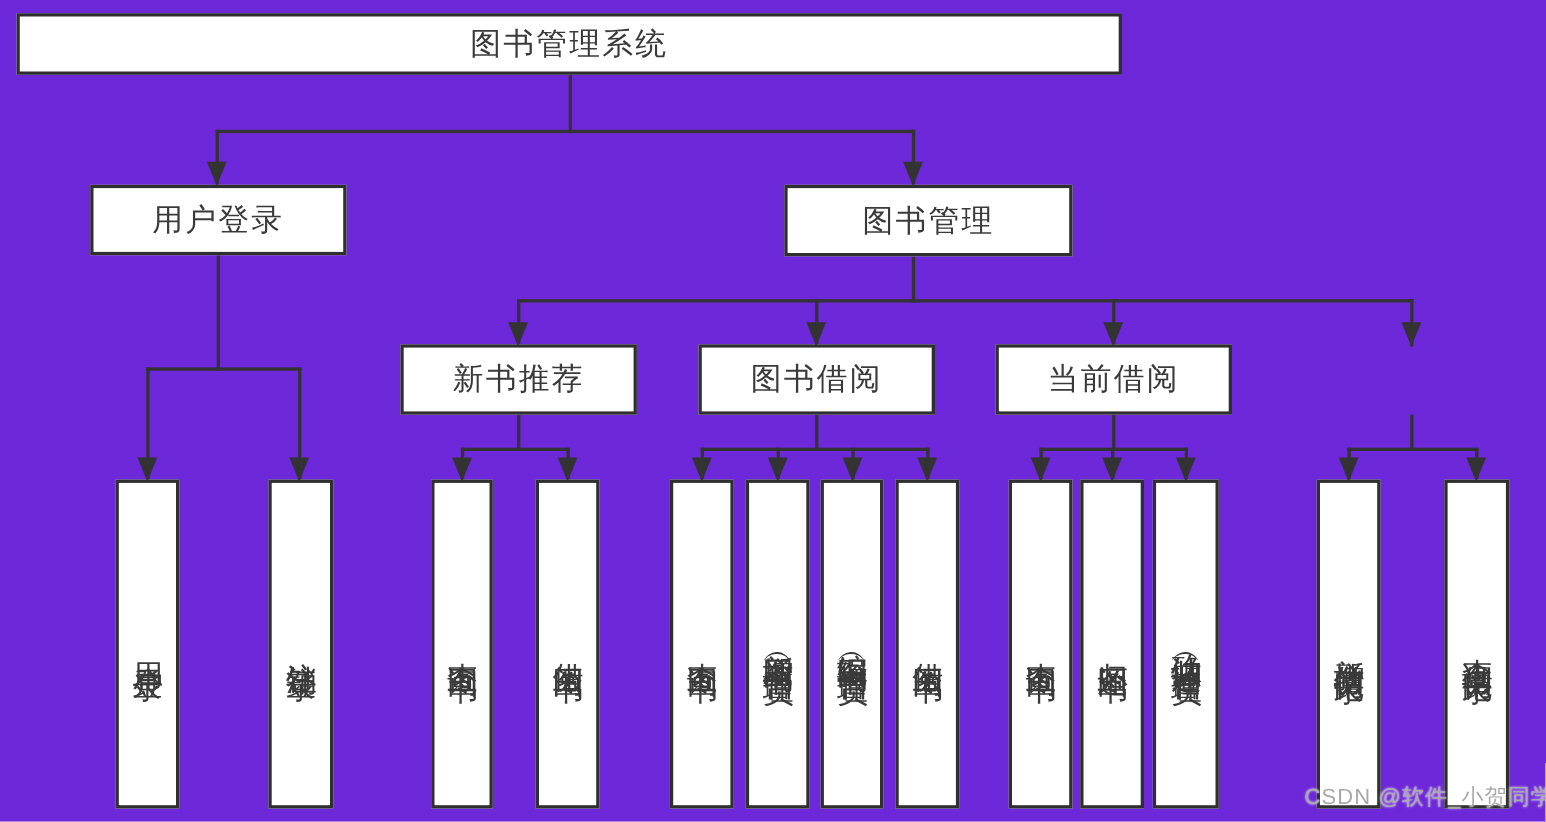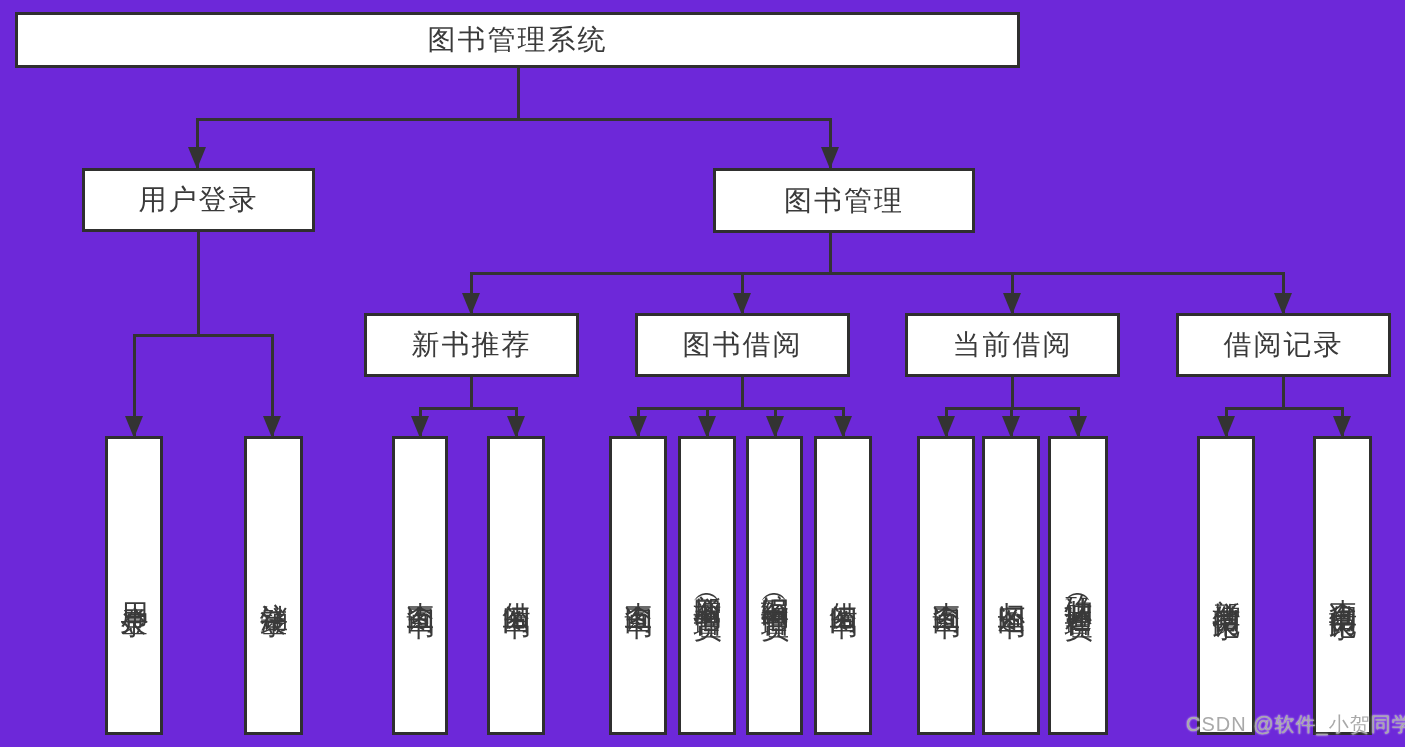--- a/index.html
+++ b/index.html
@@ -69,21 +69,20 @@
   <div class="node hbox" style="left:82px; top:168px; width:233px; height:64px;">用户登录</div>
 
   <div class="node hbox" style="left:713px; top:168px; width:262px; height:65px;">图书管理</div>
 
   <div class="node hbox" style="left:364px; top:313px; width:215px; height:64px;">新书推荐</div>
 
   <div class="node hbox" style="left:635px; top:313px; width:215px; height:64px;">图书借阅</div>
 
   <div class="node hbox" style="left:905px; top:313px; width:215px; height:64px;">当前借阅</div>
 
-  <div class="node hbox" style="left:1176px; top:313px; width:215px; height:64px;">借阅记录</div>
 
   <div class="node vbox" style="left:105px; top:436px; width:58px; height:299px;">用户登录</div>
 
   <div class="node vbox" style="left:244px; top:436px; width:59px; height:299px;">注销登录</div>
 
   <div class="node vbox" style="left:392px; top:436px; width:56px; height:299px;">查询图书</div>
 
   <div class="node vbox" style="left:487px; top:436px; width:58px; height:299px;">借阅图书</div>
 
   <div class="node vbox" style="left:609px; top:436px; width:58px; height:299px;">查询图书</div>

